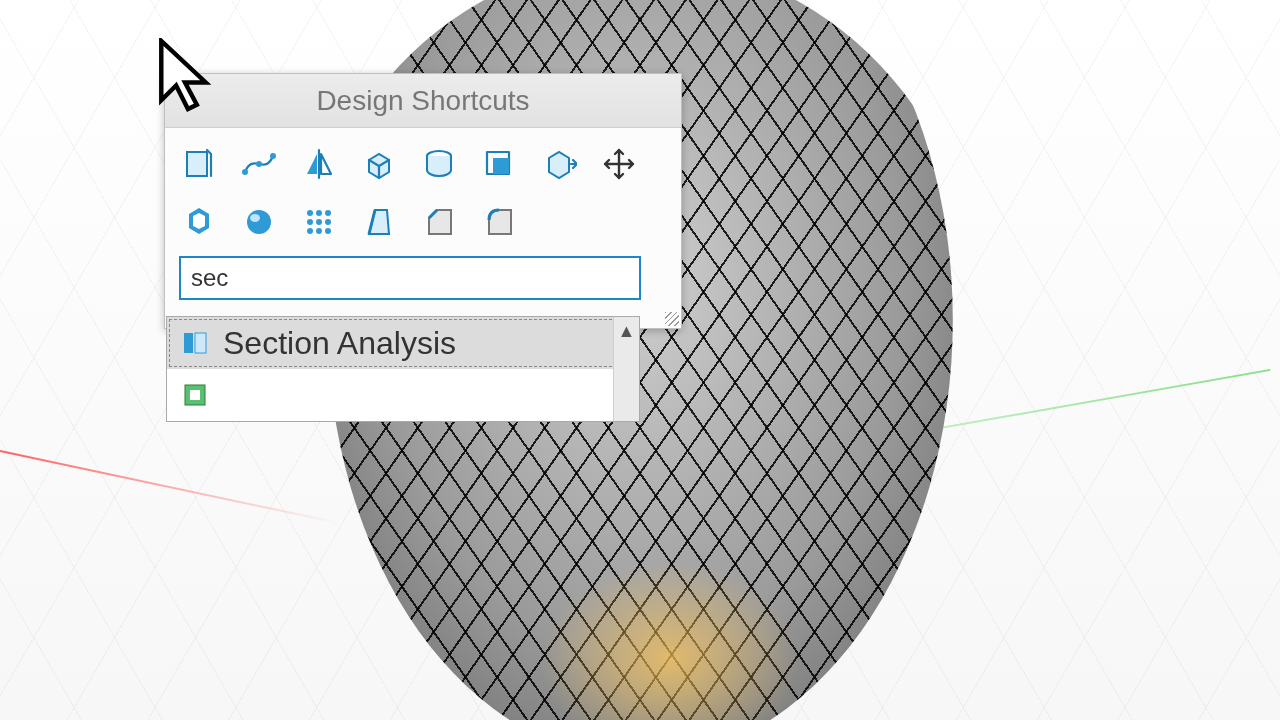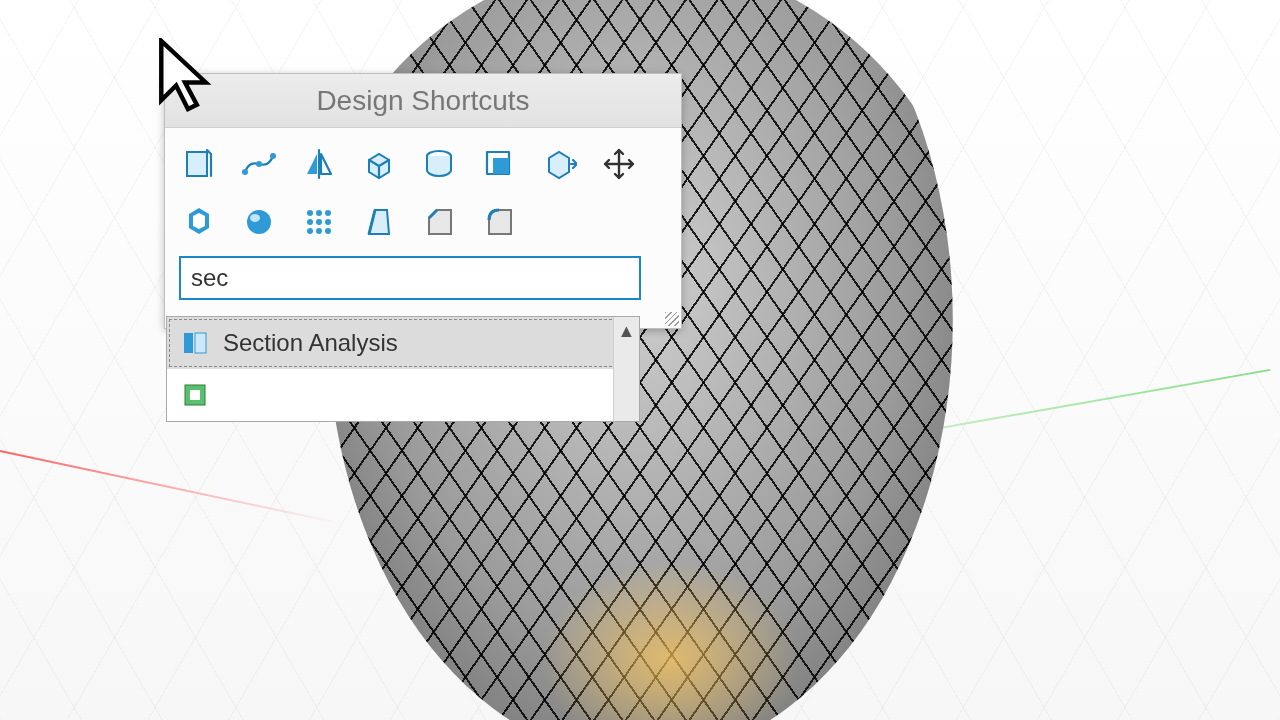--- a/index.html
+++ b/index.html
@@ -64,21 +64,21 @@
                  background:repeating-linear-gradient(135deg,#999 0 1px,transparent 1px 4px);}
 
   .dropdown {
     position:absolute; left:166px; top:316px; width:474px;
     background:#fff; border:1px solid #a9a9a9;
   }
   .dd-scroll { position:absolute; right:0; top:0; width:26px; height:100%;
                background:#eaeaea; border-left:1px solid #cfcfcf; display:flex; align-items:flex-start; justify-content:center;}
   .dd-scroll span { font-size:18px; color:#555; margin-top:4px; }
   .dd-item { display:flex; align-items:center; gap:14px; height:52px; padding:0 14px;
-             font-size:24px; color:#333; cursor:pointer; }
+             font-size:32px; color:#333; cursor:pointer; }
   .dd-item.sel { background:#dcdcdc; outline:1px dashed #888; outline-offset:-3px; }
   .dd-item .ico { width:28px; height:28px; flex:0 0 28px; }
 </style>
 </head>
 <body>
 
 <div class="viewport">
   <div class="grid-bg"></div>
   <div class="axis-x"></div>
   <div class="axis-y"></div>

